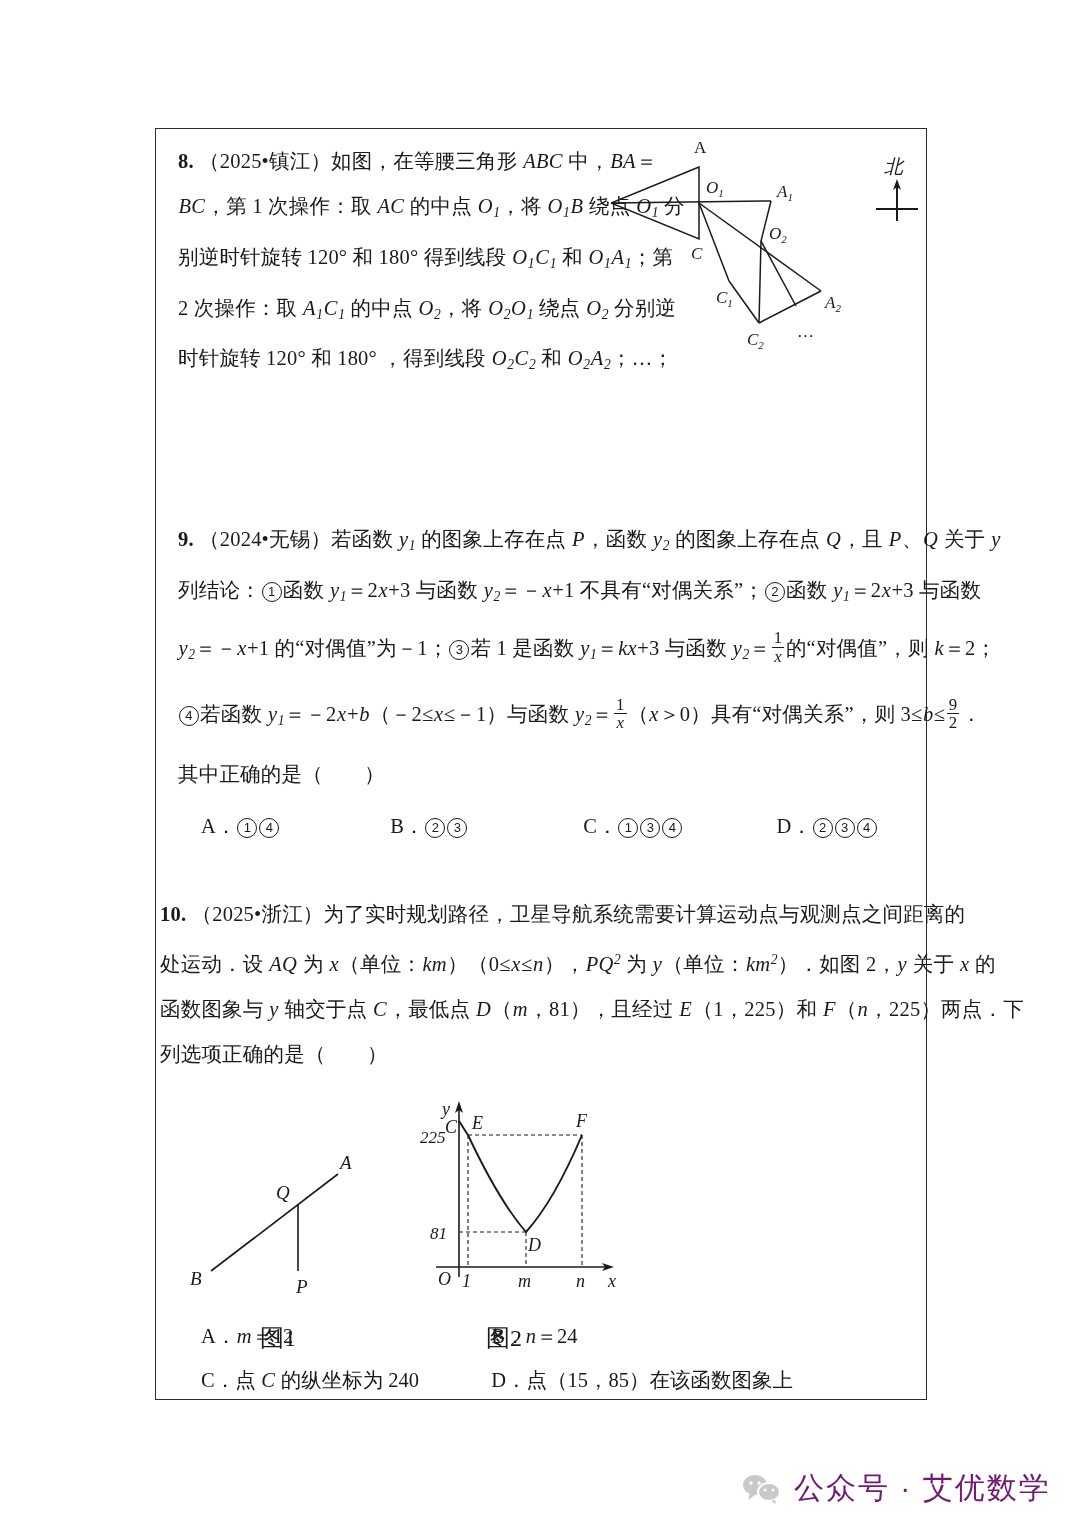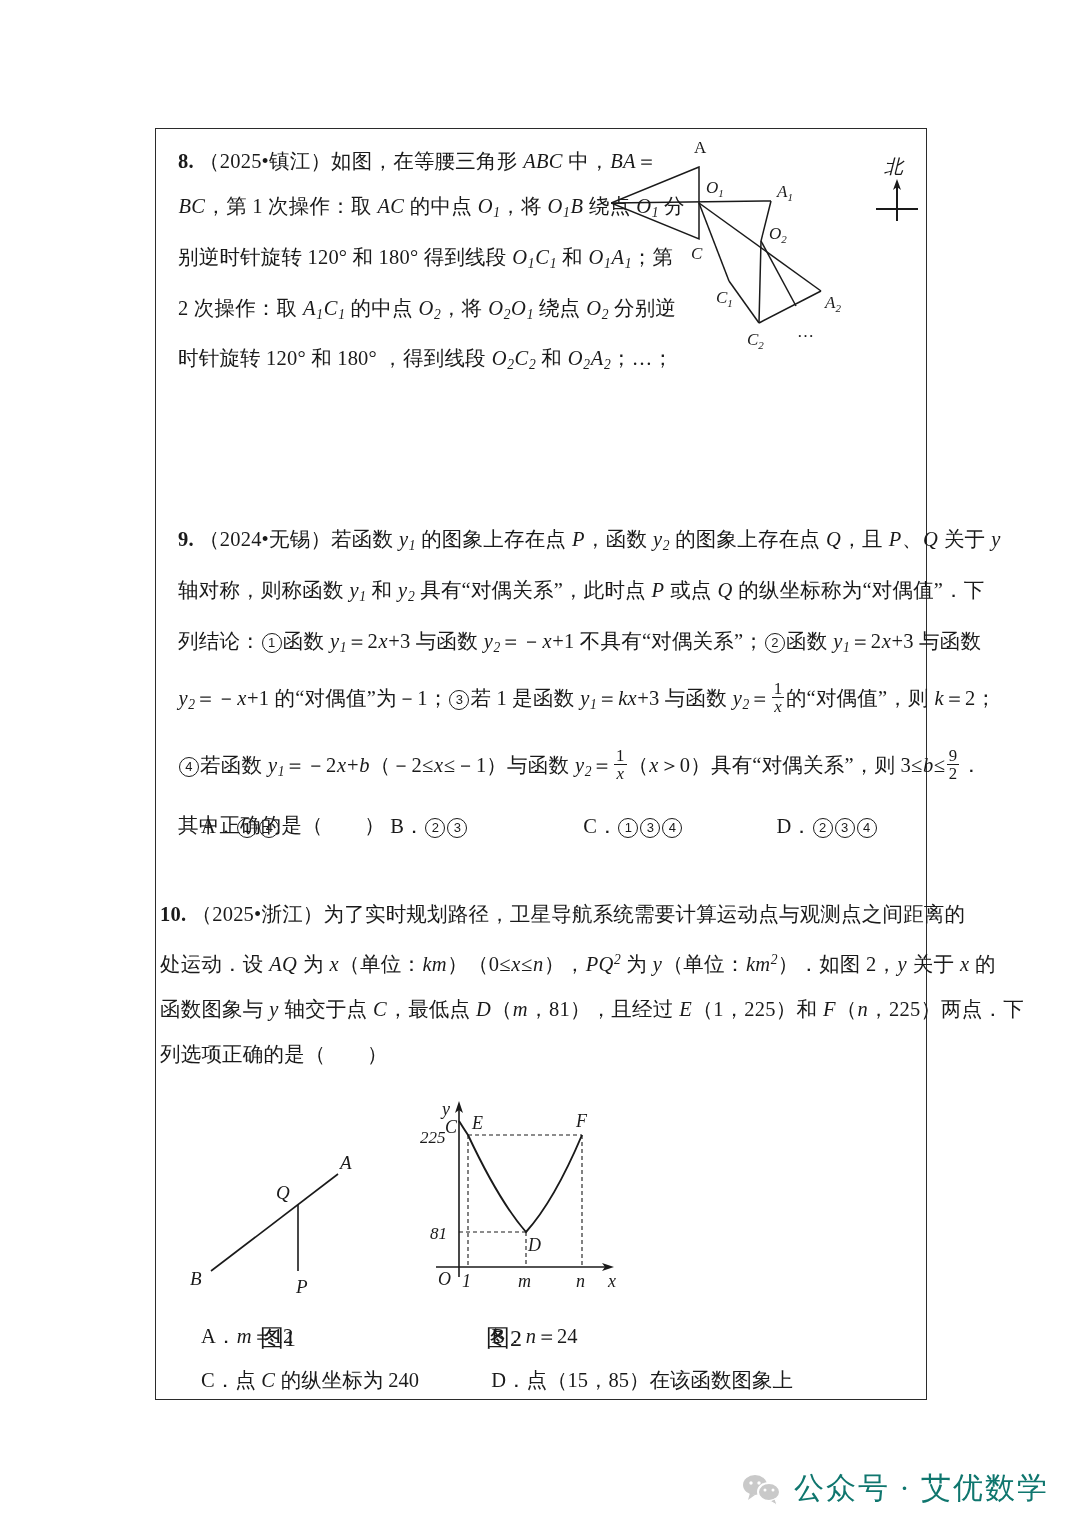--- a/index.html
+++ b/index.html
@@ -136,22 +136,22 @@
   .footer {
     position: absolute;
     left: 742px;
     top: 1468px;
     display: flex;
     align-items: center;
     gap: 12px;
   }
   .footer .wm-text {
     font-size: 30px;
-    color: #0f766e;
-    font-family: Liberation Serif, serif;
+    color: #701a75;
+    font-family: Liberation Sans, sans-serif;
     letter-spacing: 2px;
     white-space: nowrap;
   }
   .wechat {
     display: block;
   }
 </style>
 </head>
 <body>
 
@@ -222,23 +222,20 @@
           </g>
           <polygon points="29,32 25,43 29,40 33,43" fill="#1a1a1a"></polygon>
         </svg>
       </div>
 
 
       <div class="qblock" style="left:22px; top:388px; width:740px;">
         <div class="line">
           <span class="qnum">9.</span>
           <span>（2024•无锡）</span>若函数 <i class="v">y</i><sub>1</sub> 的图象上存在点 <i class="v">P</i>，函数 <i class="v">y</i><sub>2</sub> 的图象上存在点 <i class="v">Q</i>，且 <i class="v">P</i>、<i class="v">Q</i> 关于 <i class="v">y</i>
-        </div>
-        <div class="line">
-          轴对称，则称函数 <i class="v">y</i><sub>1</sub> 和 <i class="v">y</i><sub>2</sub> 具有“对偶关系”，此时点 <i class="v">P</i> 或点 <i class="v">Q</i> 的纵坐标称为“对偶值”．下
         </div>
         <div class="line">
           列结论：<span class="circ">1</span>函数 <i class="v">y</i><sub>1</sub>＝2<i class="v">x</i>+3 与函数 <i class="v">y</i><sub>2</sub>＝－<i class="v">x</i>+1 不具有“对偶关系”；<span class="circ">2</span>函数 <i class="v">y</i><sub>1</sub>＝2<i class="v">x</i>+3 与函数
         </div>
         <div class="line" style="line-height:58px;">
           <i class="v">y</i><sub>2</sub>＝－<i class="v">x</i>+1 的“对偶值”为－1；<span class="circ">3</span>若 1 是函数 <i class="v">y</i><sub>1</sub>＝<i class="v">kx</i>+3 与函数 <i class="v">y</i><sub>2</sub>＝<span class="frac"><span class="num">1</span><span class="den"><i class="v">x</i></span></span>的“对偶值”，则 <i class="v">k</i>＝2；
         </div>
         <div class="line" style="line-height:62px;">
           <span class="circ">4</span>若函数 <i class="v">y</i><sub>1</sub>＝－2<i class="v">x</i>+<i class="v">b</i>（－2≤<i class="v">x</i>≤－1）与函数 <i class="v">y</i><sub>2</sub>＝<span class="frac"><span class="num">1</span><span class="den"><i class="v">x</i></span></span>（<i class="v">x</i>＞0）具有“对偶关系”，则 3≤<i class="v">b</i>≤<span class="frac"><span class="num">9</span><span class="den">2</span></span>．
         </div>

